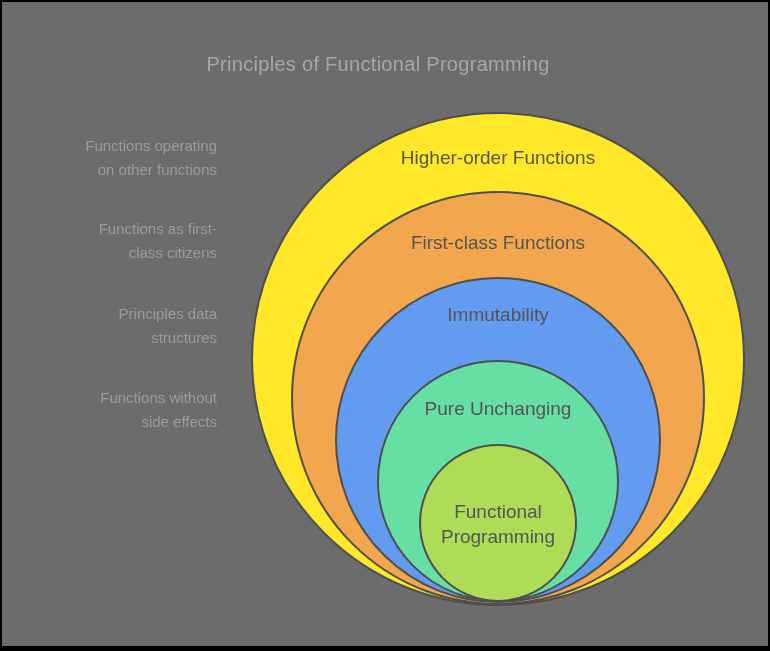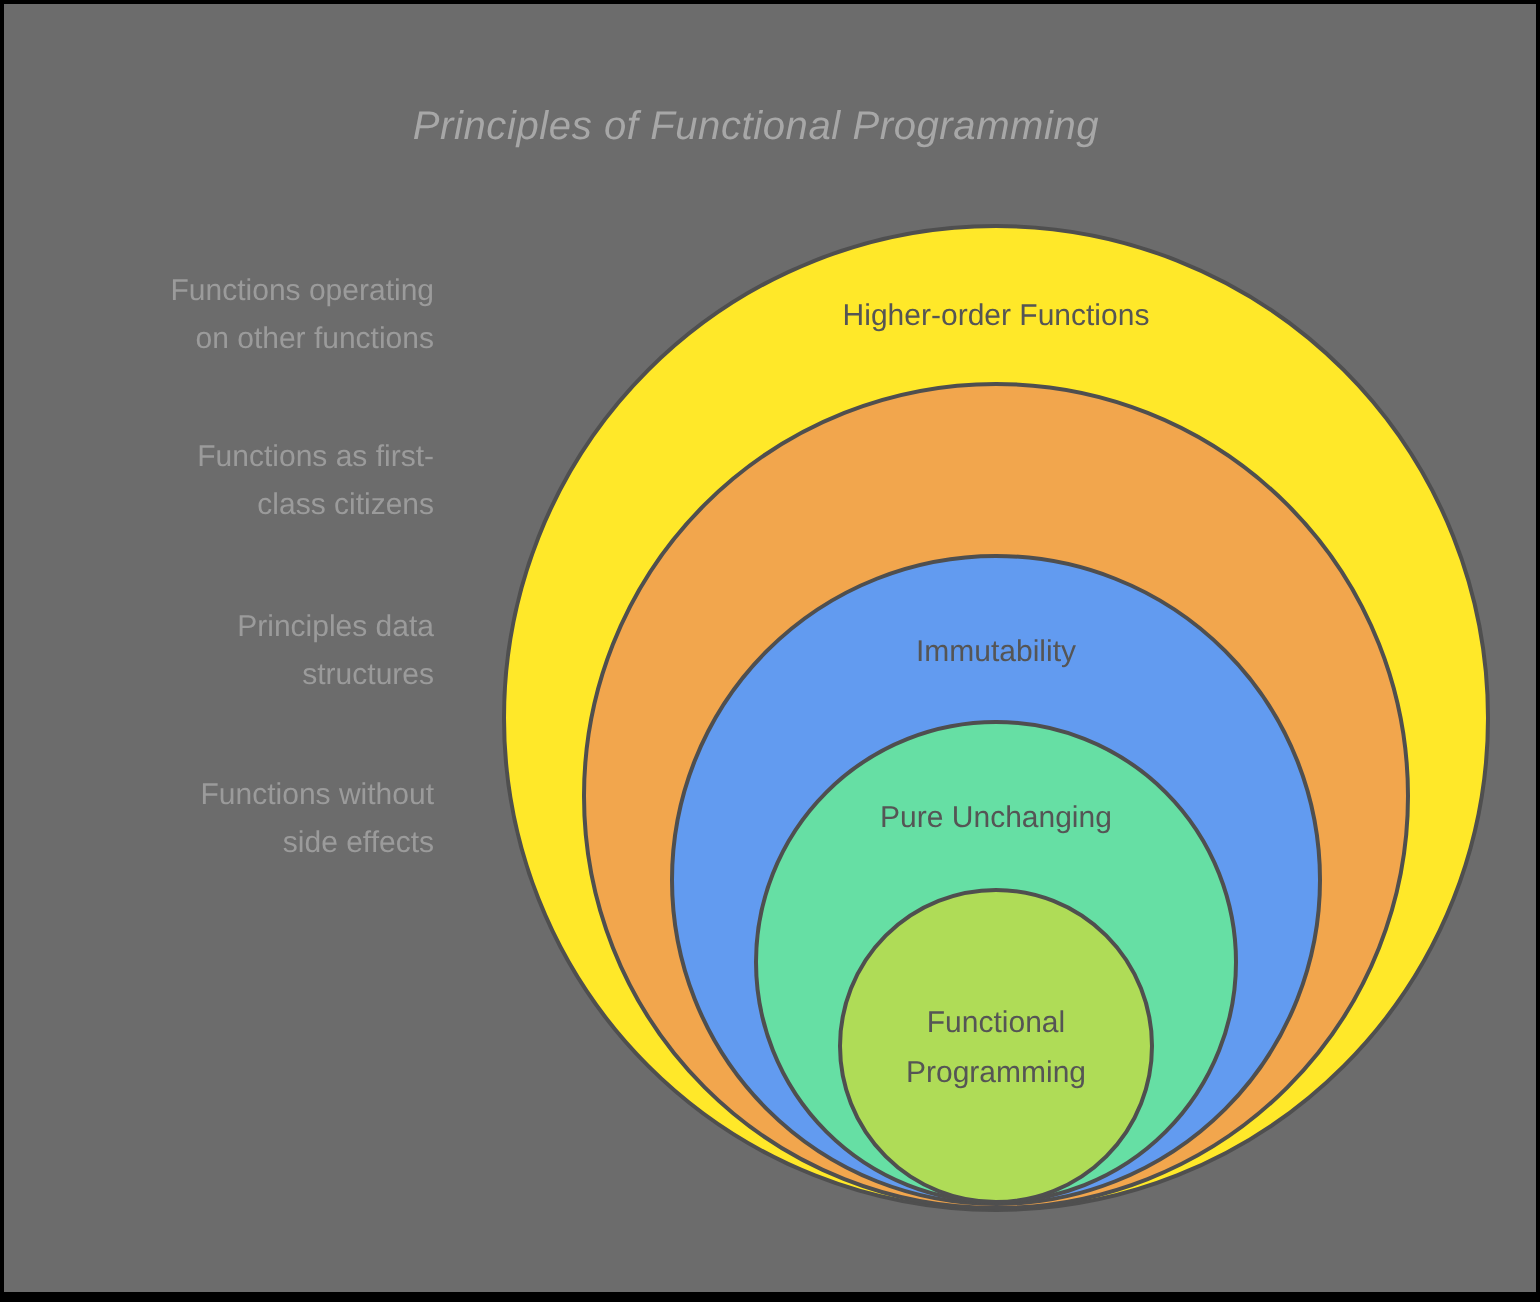--- a/index.html
+++ b/index.html
@@ -31,26 +31,25 @@
   }
   .title {
     position: absolute;
     left: 376px;
     top: 62px;
     transform: translate(-50%, -50%);
     font-size: 20px;
     letter-spacing: 0.3px;
     color: #A7A7A7;
     white-space: nowrap;
-    font-style: italic;
   }
   .ring-label {
     position: absolute;
     transform: translate(-50%, -50%);
-    font-size: 15px;
+    font-size: 19px;
     color: #555555;
     white-space: nowrap;
     text-align: center;
   }
   .ring-label.wrap {
     white-space: normal;
     width: 150px;
     line-height: 25px;
   }
   .desc {
@@ -73,21 +72,22 @@
     <circle cx="498" cy="359" r="246" fill="#FFE829"></circle>
     <circle cx="498" cy="398" r="206" fill="#F2A64D"></circle>
     <circle cx="498" cy="440" r="162" fill="#629BF0"></circle>
     <circle cx="498" cy="481" r="120" fill="#66DFA4"></circle>
     <circle cx="498" cy="523" r="78" fill="#AFDC57"></circle>
   </svg>
 
   <div class="title">Principles of Functional Programming</div>
 
   <div class="ring-label" style="left:496px; top:156px">Higher-order Functions</div>
-  <div class="ring-label" style="left:496px; top:324px">Immutability</div>
+  <div class="ring-label" style="left:496px; top:241px">First-class Functions</div>
+  <div class="ring-label" style="left:496px; top:313px">Immutability</div>
   <div class="ring-label" style="left:496px; top:407px">Pure Unchanging</div>
   <div class="ring-label wrap" style="left:496px; top:522px">Functional Programming</div>
 
   <div class="desc" style="top:156px">Functions operating
 on other functions</div>
   <div class="desc" style="top:239px">Functions as first-
 class citizens</div>
   <div class="desc" style="top:324px">Principles data
 structures</div>
   <div class="desc" style="top:408px">Functions without

